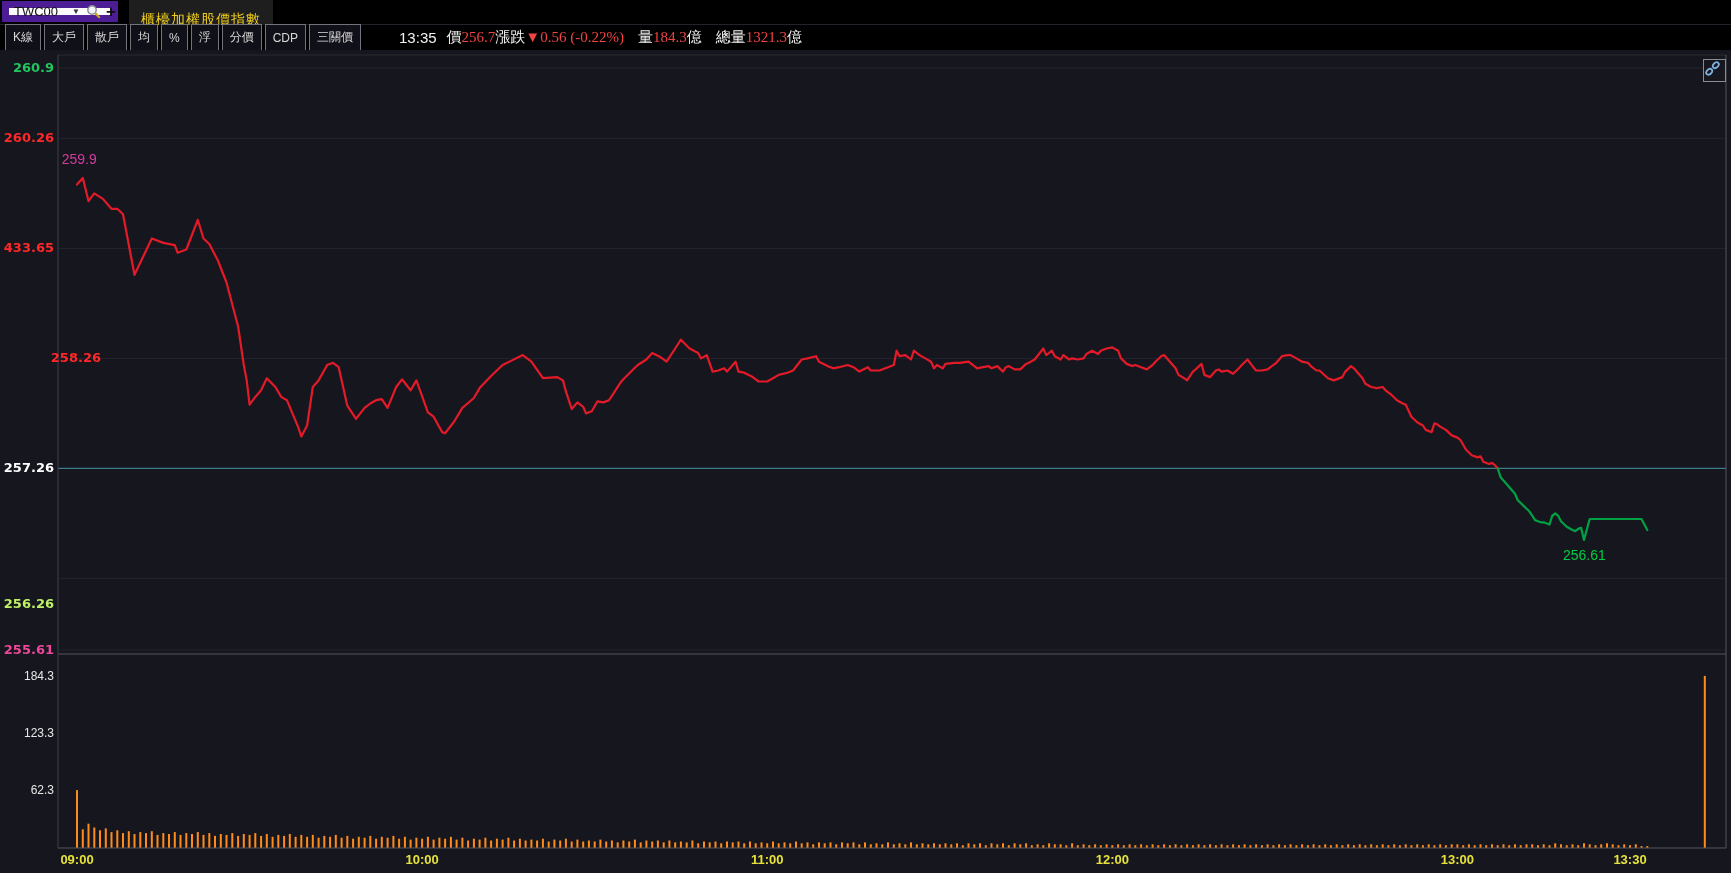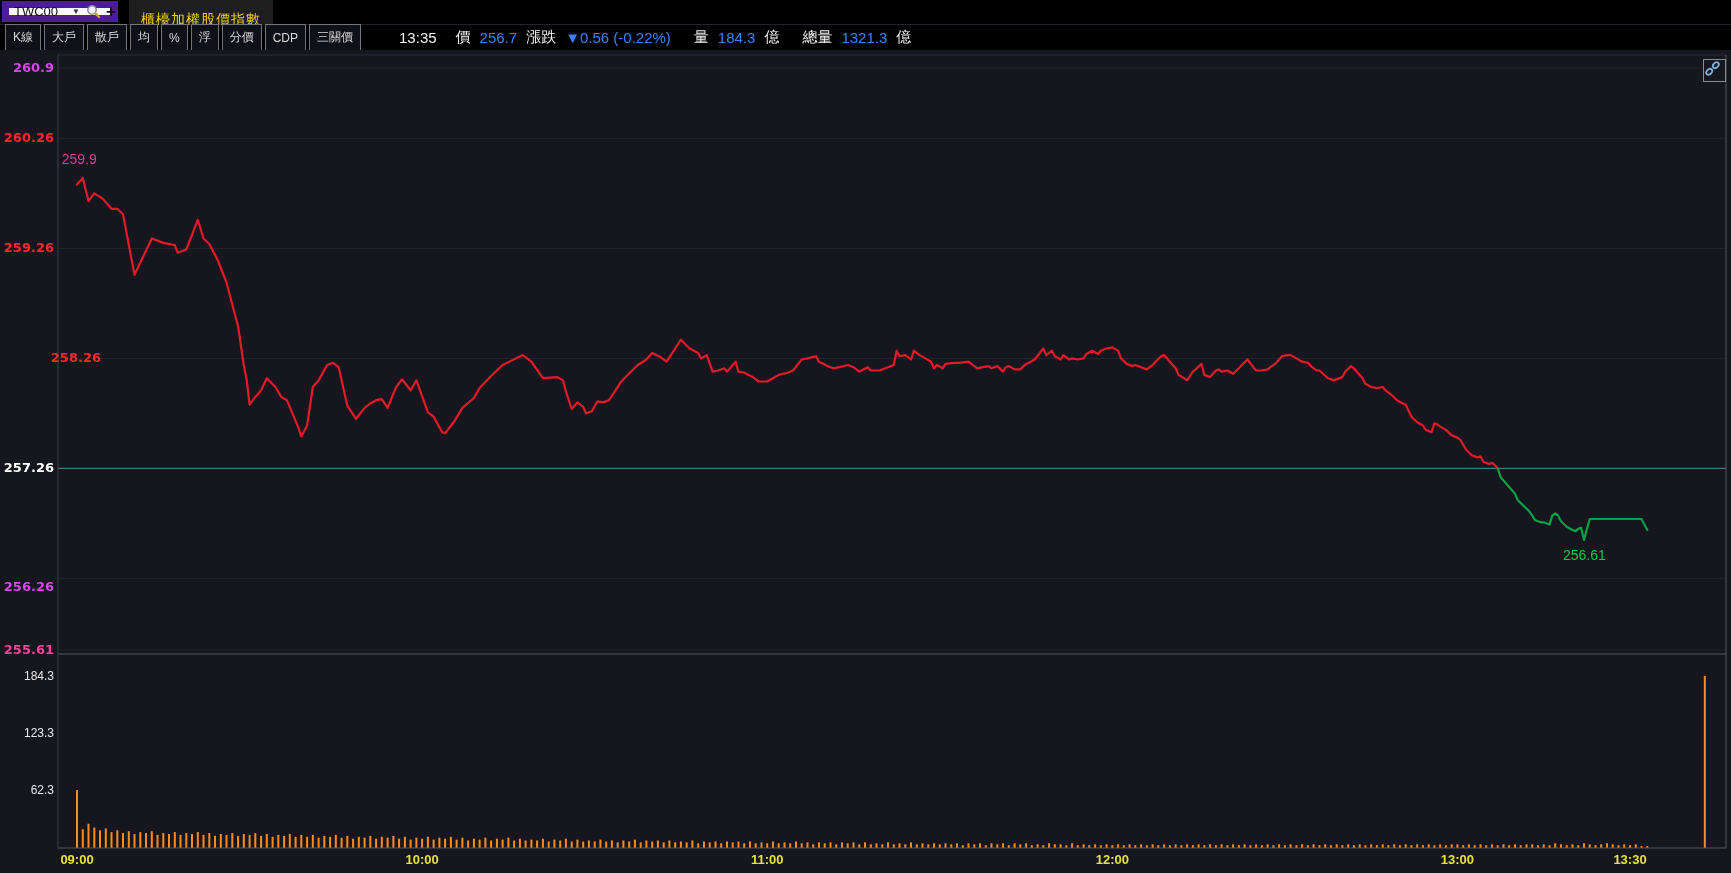--- a/index.html
+++ b/index.html
@@ -14,24 +14,24 @@
   .mag{margin-left:6px;display:flex;align-items:center;}
   .plus{color:#111;font-size:17px;font-weight:bold;margin-left:5px;line-height:1;}
   .tab{position:absolute;left:129px;top:0;height:40px;padding:0 12px;background:#1e1e1e;
     display:flex;align-items:center;cursor:pointer;}
   .tab span{color:#f2cf1d;font-size:14px;letter-spacing:1px;}
   
   .toolbar{position:absolute;left:0;top:25px;width:100%;height:25px;background:#000;display:flex;align-items:center;}
   .btns{display:flex;gap:3px;margin-left:5px;}
   .btns button{background:#101018;color:#d8d8d8;border:1px solid #73737d;font-size:12px;
     height:28px;padding:0 7px;cursor:pointer;font-family:inherit;}
-  .status{display:flex;align-items:center;margin-left:38px;font-size:15px;gap:9px;}
+  .status{display:flex;align-items:center;margin-left:38px;font-size:15px;}
   .status .t{color:#f2f2f2;margin-right:10px;}
   .status .lbl{color:#f2f2f2;}
-  .status .val{color:#3b82f6;}
+  .status .val{color:#ef4444;font-family:Liberation Serif, serif;}
   
   .chart{position:absolute;left:0;top:50px;width:1731px;height:823px;background:#16161f;}
   .chart svg{position:absolute;left:0;top:0;}
   .axis-label{position:absolute;left:0;width:54px;text-align:right;font-size:13px;font-weight:bold;
     font-family:"DejaVu Sans","Liberation Sans",sans-serif;}
   .vol-label{position:absolute;left:0;width:54px;text-align:right;font-size:12px;color:#e8e8e8;}
   .time-label{position:absolute;width:56px;text-align:center;font-size:13px;font-weight:bold;color:#e6e23a;}
   .anno{position:absolute;font-size:14px;}
   .link-btn{position:absolute;right:5px;top:9px;width:23px;height:23px;background:#171720;
     border:1px solid #8b8b93;display:flex;align-items:center;justify-content:center;cursor:pointer;padding:0;}
@@ -371,26 +371,26 @@
         <rect x="1646.3" y="846.1" width="2" height="1.9" fill="#ff8c1a"></rect>
         <rect x="1703.8" y="675.9" width="2" height="172.1" fill="#ff8c1a"></rect>
         <polyline points="77.0,184.6 82.8,178.0 88.5,201.1 94.3,193.4 102.9,198.9 111.5,208.8 117.3,208.8 123.0,214.3 134.5,274.8 151.8,238.5 163.3,242.9 174.8,245.1 177.7,252.8 186.3,249.5 197.8,219.8 203.5,238.5 209.3,244.0 217.9,260.5 226.5,282.5 238.1,326.5 243.8,365.0 246.7,380.4 249.6,404.6 255.3,396.9 261.1,390.3 266.8,378.2 275.4,387.0 281.2,396.9 286.9,400.2 298.4,427.7 301.3,436.5 307.1,425.5 312.8,387.0 318.6,380.4 327.2,365.0 333.0,362.8 338.7,367.2 347.3,405.7 356.0,418.9 364.6,407.9 370.3,403.5 376.1,400.2 381.8,399.1 387.6,407.9 396.2,387.0 402.0,379.3 410.6,390.3 416.4,380.4 427.9,412.3 433.6,416.7 442.2,432.1 445.1,433.2 453.7,422.2 462.4,407.9 473.9,398.0 479.6,388.1 491.1,376.0 502.6,365.0 522.8,355.1 531.4,361.7 542.9,378.2 557.3,377.1 563.0,380.4 565.9,391.4 571.7,409.0 577.4,402.4 583.2,406.8 586.0,413.4 591.8,411.2 597.5,401.3 603.3,402.4 609.0,400.2 611.9,395.8 620.5,382.6 623.4,379.3 632.1,370.5 637.8,365.0 646.4,359.5 652.2,352.9 660.8,357.3 666.6,361.7 675.2,348.5 680.9,339.7 689.6,348.5 698.2,352.9 701.1,358.4 706.8,355.1 712.6,371.6 718.3,370.5 724.1,368.3 727.0,371.6 735.6,361.7 738.5,371.6 744.2,372.7 752.8,377.1 758.6,381.5 767.2,381.5 773.0,378.2 778.7,374.9 787.4,372.7 793.1,370.5 801.7,359.5 807.5,358.4 816.1,356.2 819.0,361.7 827.6,366.1 833.4,368.3 839.1,367.2 847.7,365.0 853.5,367.2 859.3,371.6 867.9,367.2 870.8,370.5 879.4,370.5 888.0,367.2 893.8,365.0 896.6,350.7 899.5,356.2 905.3,355.1 911.0,359.5 913.9,350.7 919.6,355.1 925.4,358.4 931.1,361.7 934.0,368.3 936.9,365.0 942.7,368.3 945.5,363.9 954.2,362.8 959.9,362.8 968.5,361.7 971.4,363.9 977.2,368.3 982.9,367.2 988.7,366.1 991.5,368.3 997.3,366.1 1003.0,371.6 1005.9,367.2 1008.8,366.1 1014.6,369.4 1020.3,369.4 1026.1,363.9 1028.9,362.8 1034.7,359.5 1043.3,348.5 1046.2,355.1 1051.9,350.7 1054.8,356.2 1060.6,359.5 1063.4,355.1 1069.2,359.5 1072.1,358.4 1077.8,359.5 1083.6,358.4 1086.4,354.0 1092.2,350.7 1098.0,354.0 1100.8,350.7 1106.6,348.5 1112.3,347.4 1118.1,350.7 1121.0,358.4 1126.7,363.9 1132.5,366.1 1135.3,365.0 1141.1,367.2 1146.8,369.4 1152.6,365.0 1155.5,361.7 1161.2,356.2 1164.1,355.1 1169.9,361.7 1175.6,368.3 1178.5,374.9 1184.2,378.2 1187.1,380.4 1192.9,371.6 1195.7,369.4 1201.5,363.9 1204.4,374.9 1210.1,377.1 1215.9,370.5 1218.7,369.4 1221.6,371.6 1227.4,370.5 1233.1,373.8 1238.9,368.3 1241.8,365.0 1247.5,359.5 1253.3,367.2 1256.1,370.5 1261.9,370.5 1267.6,369.4 1270.5,367.2 1276.3,362.8 1282.0,356.2 1287.8,355.1 1290.6,355.1 1296.4,358.4 1302.1,361.7 1307.9,362.8 1310.8,366.1 1316.5,370.5 1319.4,370.5 1328.0,378.2 1333.8,380.4 1342.4,377.1 1345.3,371.6 1351.0,366.1 1353.9,368.3 1362.5,378.2 1365.4,383.7 1371.2,387.0 1376.9,388.1 1382.7,387.0 1385.5,390.3 1391.3,394.7 1397.0,400.2 1402.8,403.5 1405.7,404.6 1411.4,416.7 1417.2,422.2 1422.9,425.5 1425.8,429.9 1431.6,432.1 1434.4,423.3 1437.3,424.4 1440.2,426.6 1445.9,429.9 1451.7,435.4 1457.4,437.6 1460.3,439.8 1466.1,449.7 1471.8,455.2 1477.6,457.4 1480.5,456.3 1483.3,461.8 1489.1,464.0 1492.0,462.9 1494.8,465.1 1497.7,468.4" fill="none" stroke="#e31a28" stroke-width="2.2" stroke-linejoin="round" stroke-linecap="round"></polyline>
         <polyline points="1497.7,468.4 1500.6,477.2 1506.3,483.8 1515.0,493.7 1517.8,500.3 1529.3,511.3 1532.2,515.7 1535.1,520.1 1538.0,521.2 1540.8,522.3 1543.7,522.3 1549.5,524.5 1552.3,515.7 1555.2,513.5 1558.1,515.7 1561.0,521.2 1566.7,526.7 1572.5,530.0 1575.4,531.1 1578.2,528.9 1581.1,527.8 1584.0,539.9 1589.7,519.0 1641.5,519.0 1647.3,530.0" fill="none" stroke="#00a143" stroke-width="2.2" stroke-linejoin="round" stroke-linecap="round"></polyline>
         <line x1="58" y1="654" x2="1726" y2="654" stroke="#55555e" stroke-width="1"></line>
         <line x1="58" y1="848" x2="1726" y2="848" stroke="#55555e" stroke-width="1"></line>
         <line x1="58" y1="55" x2="58" y2="848" stroke="#3f3f49" stroke-width="1"></line>
         <line x1="1726" y1="55" x2="1726" y2="848" stroke="#55555e" stroke-width="1"></line>
       </svg>
     <div id="chart-labels">
-        <div class="axis-label" style="top: 10px; color: #d946ef;">260.9</div>
+        <div class="axis-label" style="top: 10px; color: #22c55e;">260.9</div>
         <div class="axis-label" style="top: 80.4px; color: rgb(255, 40, 40);">260.26</div>
-        <div class="axis-label" style="top: 190.4px; color: rgb(255, 40, 40);">259.26</div>
+        <div class="axis-label" style="top: 190.4px; color: rgb(255, 40, 40);">433.65</div>
         <div class="axis-label" style="top: 300.4px; color: rgb(255, 40, 40); padding-left: 47px;">258.26</div>
         <div class="axis-label" style="top: 410.4px; color: rgb(255, 255, 255);">257.26</div>
-        <div class="axis-label" style="top: 529px; color: #d946ef;">256.26</div>
+        <div class="axis-label" style="top: 546px; color: #bef264;">256.26</div>
         <div class="axis-label" style="top: 591.9px; color: #ec4899;">255.61</div>
         <div class="vol-label" style="top: 618.864px;">184.3</div>
         <div class="vol-label" style="top: 675.838px;">123.3</div>
         <div class="vol-label" style="top: 732.812px;">62.3</div>
         <div class="time-label" style="left: 49px; top: 802px;">09:00</div>
         <div class="time-label" style="left: 394.111px; top: 802px;">10:00</div>
         <div class="time-label" style="left: 739.222px; top: 802px;">11:00</div>
         <div class="time-label" style="left: 1084.33px; top: 802px;">12:00</div>
         <div class="time-label" style="left: 1429.44px; top: 802px;">13:00</div>
         <div class="time-label" style="left: 1602px; top: 802px;">13:30</div>

